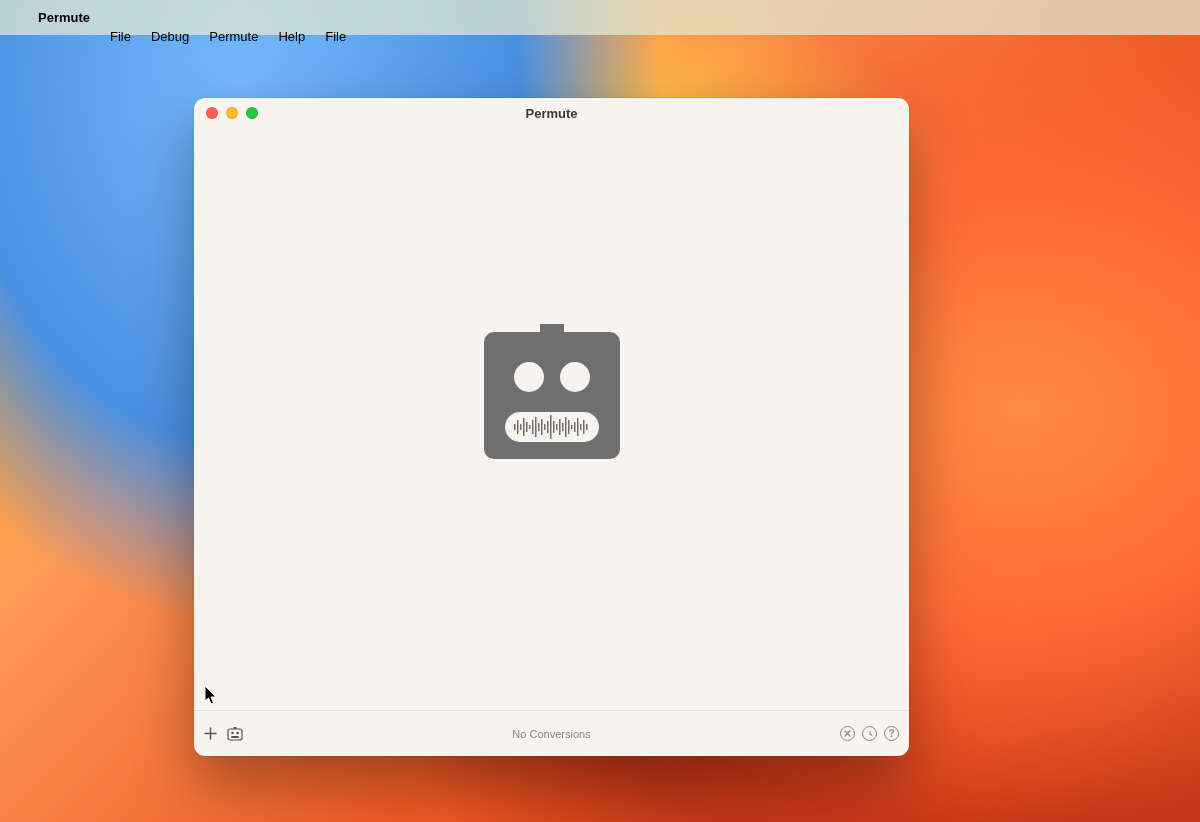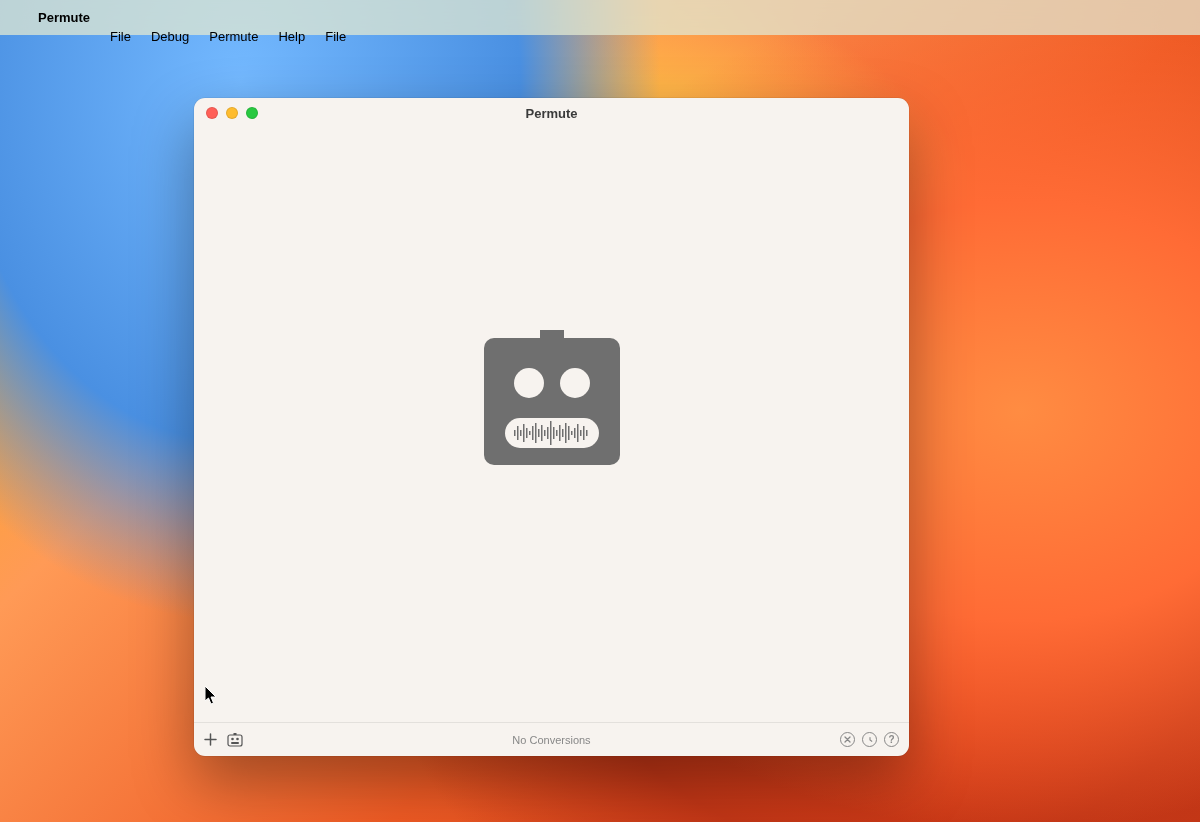--- a/index.html
+++ b/index.html
@@ -126,21 +126,21 @@
     
     .robot-icon {
       width: 136px;
       height: 135px;
       position: relative;
       top: -28px;
     }
     
     
     .bottom-toolbar {
-      height: 34px;
+      height: 46px;
       border-top: 1px solid rgba(0,0,0,0.08);
       display: flex;
       align-items: center;
       padding: 0 10px;
       font-size: 11px;
       color: #888;
       flex-shrink: 0;
       position: relative;
     }
     

